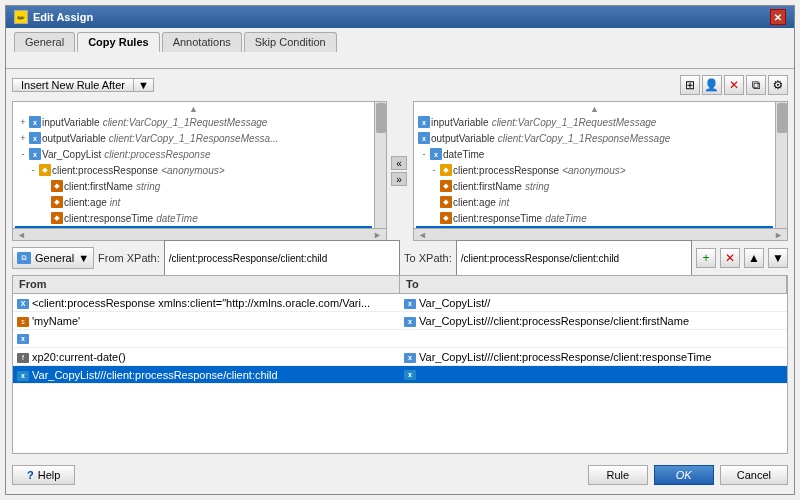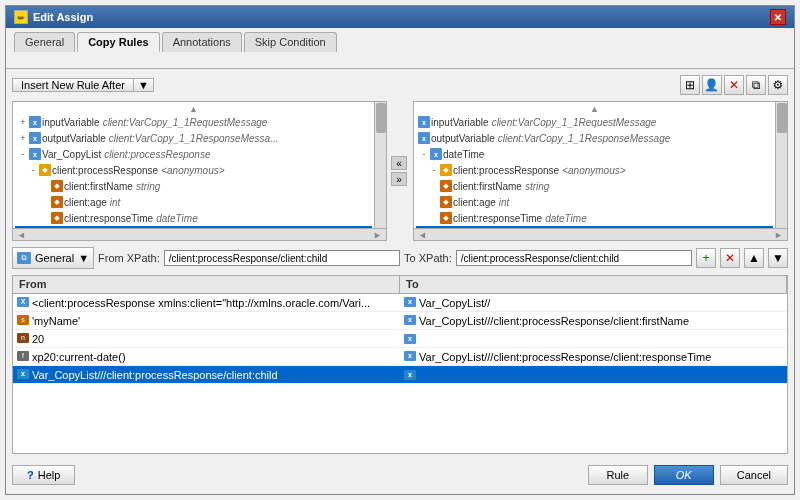--- a/index.html
+++ b/index.html
@@ -129,21 +129,21 @@
       border: 1px solid #aaa;
       background: linear-gradient(to bottom, #fff, #e0e0e0);
       cursor: pointer;
       height: 22px;
       padding: 0 4px;
       gap: 4px;
     }
     .xpath-label { color: #333; white-space: nowrap; }
     .xpath-input {
       border: 1px solid #888;
-      height: 16px;
+      height: 36px;
       padding: 1px 4px;
       flex: 1;
       font-size: 10px;
       background: white;
     }
     .icon-btn {
       width: 20px; height: 20px;
       border: 1px solid #aaa;
       background: linear-gradient(to bottom, #fff, #ddd);
       cursor: pointer;
@@ -181,21 +181,21 @@
     }
     .table-row.selected { background: #0066cc; color: white; }
     .table-cell {
       padding: 1px 4px;
       flex: 1;
       overflow: hidden;
       white-space: nowrap;
       text-overflow: ellipsis;
       font-size: 10px;
       display: flex;
-      align-items: flex-start;
+      align-items: flex-end;
       gap: 3px;
     }
     .table-row.selected .table-cell { color: white; }
 
     .cell-icon { width: 12px; height: 12px; flex-shrink: 0; }
 
     .bottom-row {
       display: flex;
       justify-content: space-between;
       align-items: center;
@@ -450,24 +450,20 @@
           <span>'myName'</span>
         </div>
         <div class="table-cell">
           <span style="width:12px;height:10px;background:#4a90d9;color:white;font-size:7px;font-weight:bold;display:inline-flex;align-items:center;justify-content:center;border-radius:1px;flex-shrink:0;">x</span>
           <span>Var_CopyList///client:processResponse/client:firstName</span>
         </div>
       </div>
 
       <div class="table-row">
         <div class="table-cell">
-          <span style="width:12px;height:10px;background:#8b4513;color:white;font-size:7px;display:inline-flex;align-items:center;justify-content:center;border-radius:1px;flex-shrink:0;">n</span>
-          <span>20</span>
-        </div>
-        <div class="table-cell">
           <span style="width:12px;height:10px;background:#4a90d9;color:white;font-size:7px;font-weight:bold;display:inline-flex;align-items:center;justify-content:center;border-radius:1px;flex-shrink:0;">x</span>
         </div>
       </div>
 
       <div class="table-row">
         <div class="table-cell">
           <span style="width:12px;height:10px;background:#6a6a6a;color:white;font-size:7px;display:inline-flex;align-items:center;justify-content:center;border-radius:1px;flex-shrink:0;">f</span>
           <span>xp20:current-date()</span>
         </div>
         <div class="table-cell">

